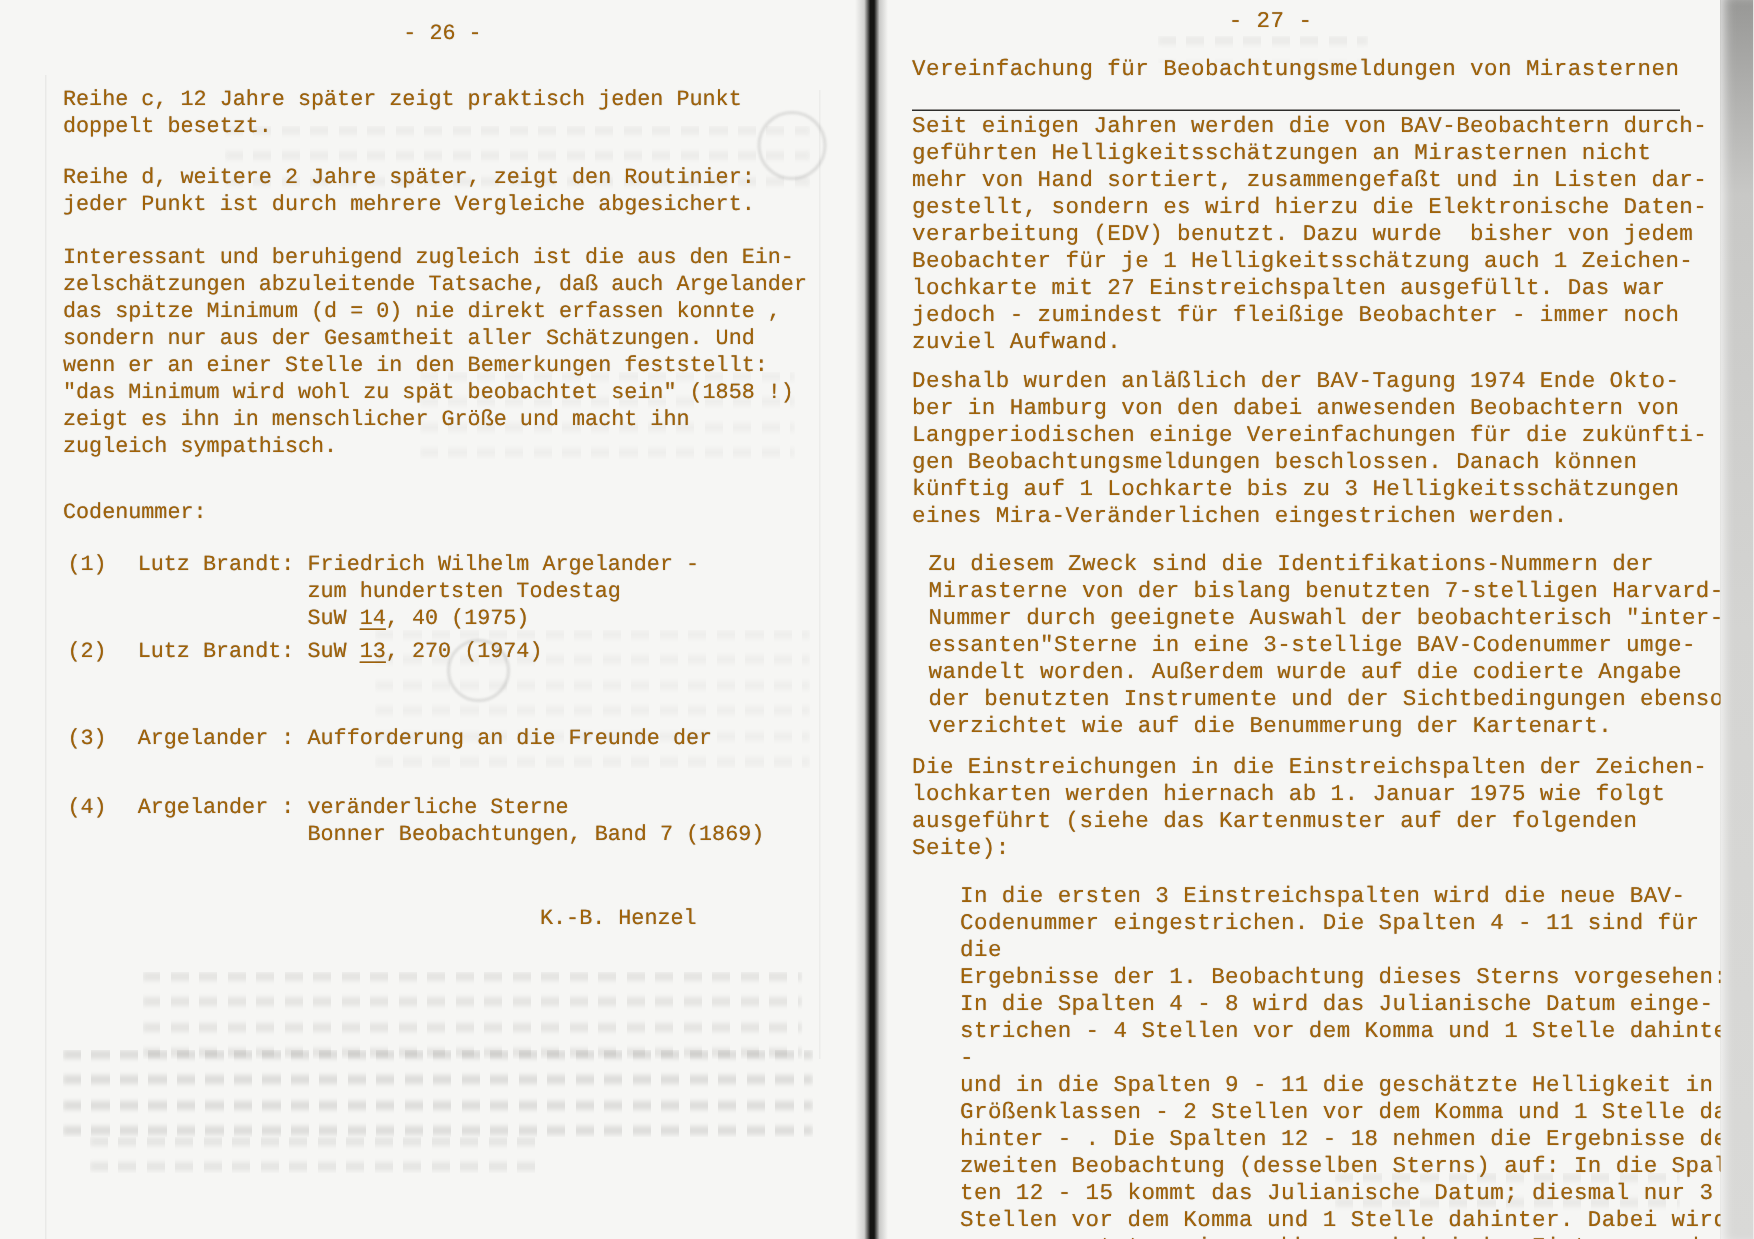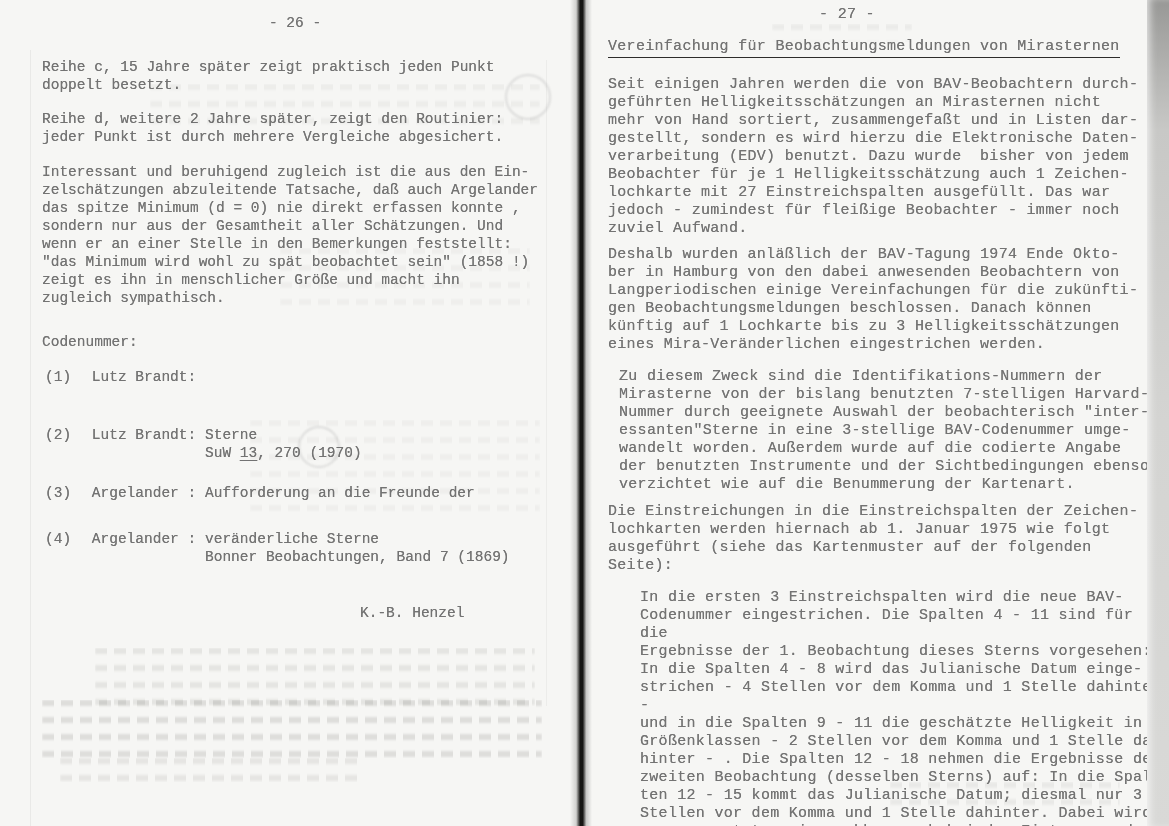--- a/index.html
+++ b/index.html
@@ -1,29 +1,29 @@
 <!DOCTYPE html>
 <html><head>
 <meta charset="utf-8">
 <style>
   html,body{margin:0;padding:0;background:#e9e9e7;}
   .scan{
     position:relative;width:1169px;height:826px;margin:0 auto;
     background:#f6f6f4;overflow:hidden;
     font-family:"Liberation Mono","DejaVu Sans Mono",monospace;
-    color:#737373;
+    color:#a16207;
   }
   .txt{
     position:absolute;white-space:pre-wrap;
     text-shadow:0 0 .6px rgba(46,45,43,.55);
   }
   .l{font-size:14.5px;line-height:18px;letter-spacing:0;}
   .r{font-size:15px;line-height:18px;letter-spacing:.3px;}
   .pagenum{width:110px;text-align:center;}
-  .doc-title{border-bottom:1.6px solid #2e2d2b;padding-bottom:2px;}
+  .doc-title{border-bottom:1.6px solid #2e2d2b;padding-bottom:18px;}
   .ref{position:absolute;display:flex;font-size:14.5px;line-height:18px;
        text-shadow:0 0 .6px rgba(46,45,43,.55);}
   .ref-num{width:38px;flex:none;}
   .ref-author{width:122px;flex:none;text-align:center;}
   .ref-text{flex:none;}
   .ref-line{height:18px;white-space:pre;}
   .u{text-decoration:underline;text-underline-offset:3px;}
   
   .gutter{
     position:absolute;top:0;bottom:0;left:570px;width:22px;
@@ -62,48 +62,52 @@
   }
 </style>
 </head>
 <body>
 
 <div class="scan">
 
   <div>
     <div class="txt l pagenum" style="left:240px;top:14px;">- 26 -</div>
 
-    <div class="txt l" style="left:42px;top:58px;">Reihe c, 15 Jahre später zeigt praktisch jeden Punkt
+    <div class="txt l" style="left:42px;top:58px;">Reihe c, 12 Jahre später zeigt praktisch jeden Punkt
 doppelt besetzt.</div>
 
     <div class="txt l" style="left:42px;top:110px;">Reihe d, weitere 2 Jahre später, zeigt den Routinier:
 jeder Punkt ist durch mehrere Vergleiche abgesichert.</div>
 
     <div class="txt l" style="left:42px;top:163px;">Interessant und beruhigend zugleich ist die aus den Ein-
 zelschätzungen abzuleitende Tatsache, daß auch Argelander
 das spitze Minimum (d = 0) nie direkt erfassen konnte ,
 sondern nur aus der Gesamtheit aller Schätzungen. Und
 wenn er an einer Stelle in den Bemerkungen feststellt:
 "das Minimum wird wohl zu spät beobachtet sein" (1858 !)
 zeigt es ihn in menschlicher Größe und macht ihn
 zugleich sympathisch.</div>
 
     <div class="txt l" style="left:42px;top:333px;">Codenummer:</div>
 
     <div class="ref" style="left:45px;top:368px;">
       <span class="ref-num">(1)</span>
       <span class="ref-author">Lutz Brandt:</span>
+      <span class="ref-text">
+        <span class="ref-line" style="display:block">Friedrich Wilhelm Argelander -</span>
+        <span class="ref-line" style="display:block">zum hundertsten Todestag</span>
+        <span class="ref-line" style="display:block"><span>SuW </span><span class="u">14</span><span>, 40 (1975)</span></span>
+      </span>
     </div>
 
     <div class="ref" style="left:45px;top:426px;">
       <span class="ref-num">(2)</span>
       <span class="ref-author">Lutz Brandt:</span>
       <span class="ref-text">
-        <span class="ref-line" style="display:block">Sterne</span>
-        <span class="ref-line" style="display:block"><span>SuW </span><span class="u">13</span><span>, 270 (1970)</span></span>
+        <span class="ref-line" style="display:block"><span>SuW </span><span class="u">13</span><span>, 270 (1974)</span></span>
       </span>
     </div>
 
     <div class="ref" style="left:45px;top:484px;">
       <span class="ref-num">(3)</span>
       <span class="ref-author">Argelander :</span>
       <span class="ref-text">
         <span class="ref-line" style="display:block">Aufforderung an die Freunde der</span>
       </span>
     </div>

